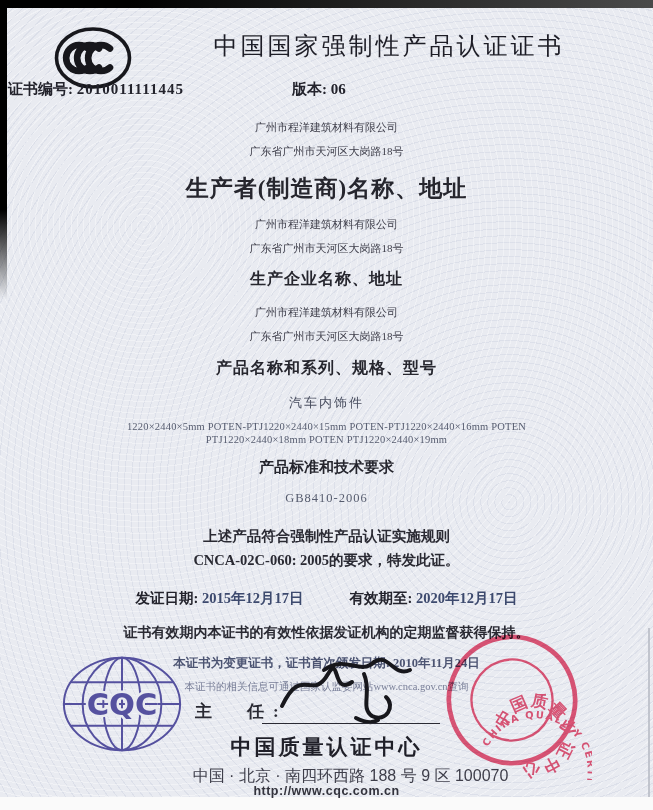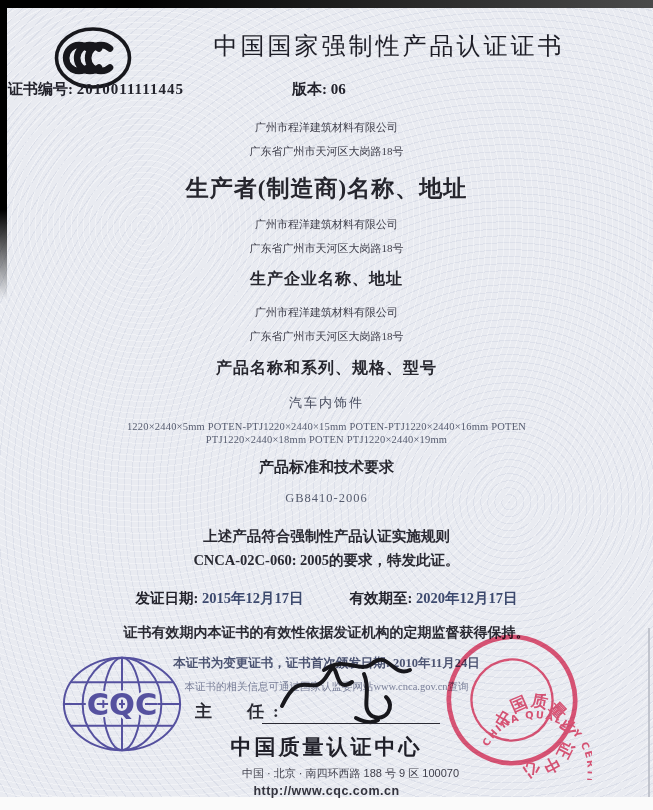--- a/index.html
+++ b/index.html
@@ -41,21 +41,21 @@
   .daterow .dval{color:#3d4a6e;}
   .validity{font-size:14px;font-weight:bold;margin:0 0 13px;color:#2a2a33;}
   .change{font-size:12.5px;color:#4c5472;margin:0 0 8px;font-weight:bold;}
   .infoline{font-size:10.5px;color:#787e97;margin:0;}
 
   .cqc-logo{position:absolute;left:58px;top:652px;text-align:center;}
   .director{position:absolute;left:195px;top:700px;font-size:17px;font-weight:bold;letter-spacing:9px;color:#2a2a33;}
   .signature{position:absolute;left:268px;top:648px;}
   .sigline{position:absolute;left:262px;top:723px;width:178px;border-bottom:1.5px solid #2a2a33;}
   .orgname{position:absolute;left:0;right:0;top:733px;text-align:center;font-size:21px;font-weight:bold;letter-spacing:3px;color:#1f1f28;}
-  .footaddr{position:absolute;left:0;right:0;top:766px;text-align:center;font-size:11px;color:#3e3e4a;
+  .footaddr{position:absolute;left:0;right:0;top:766px;text-align:center;font-size:16px;color:#3e3e4a;
     font-family:"Liberation Sans","DejaVu Sans",sans-serif;padding-left:48px;}
   .website{position:absolute;left:0;right:0;top:784px;text-align:center;font-size:12.5px;font-weight:bold;color:#33333d;
     font-family:"Liberation Sans","DejaVu Sans",sans-serif;letter-spacing:.5px;}
 
   .stamp{position:absolute;left:432px;top:620px;opacity:.9;mix-blend-mode:multiply;}
   .stamp text{font-family:"DejaVu Sans","Liberation Sans",sans-serif;font-weight:bold;}
   .stamp .cn{font-family:"Liberation Serif","DejaVu Serif",serif;}
 </style>
 </head>
 <body>

